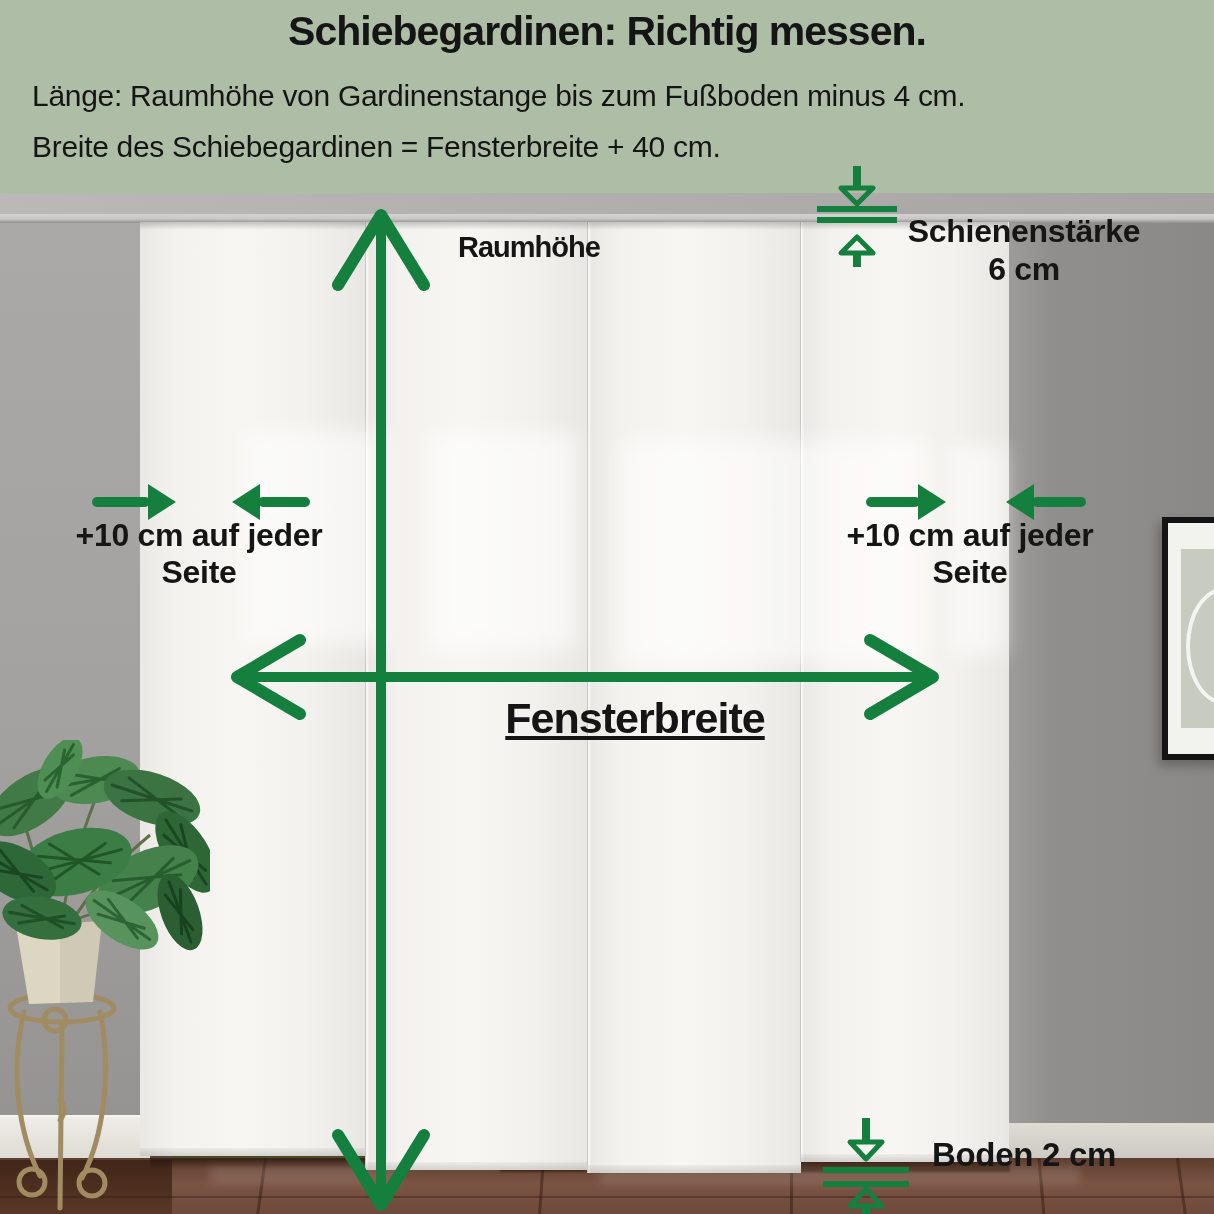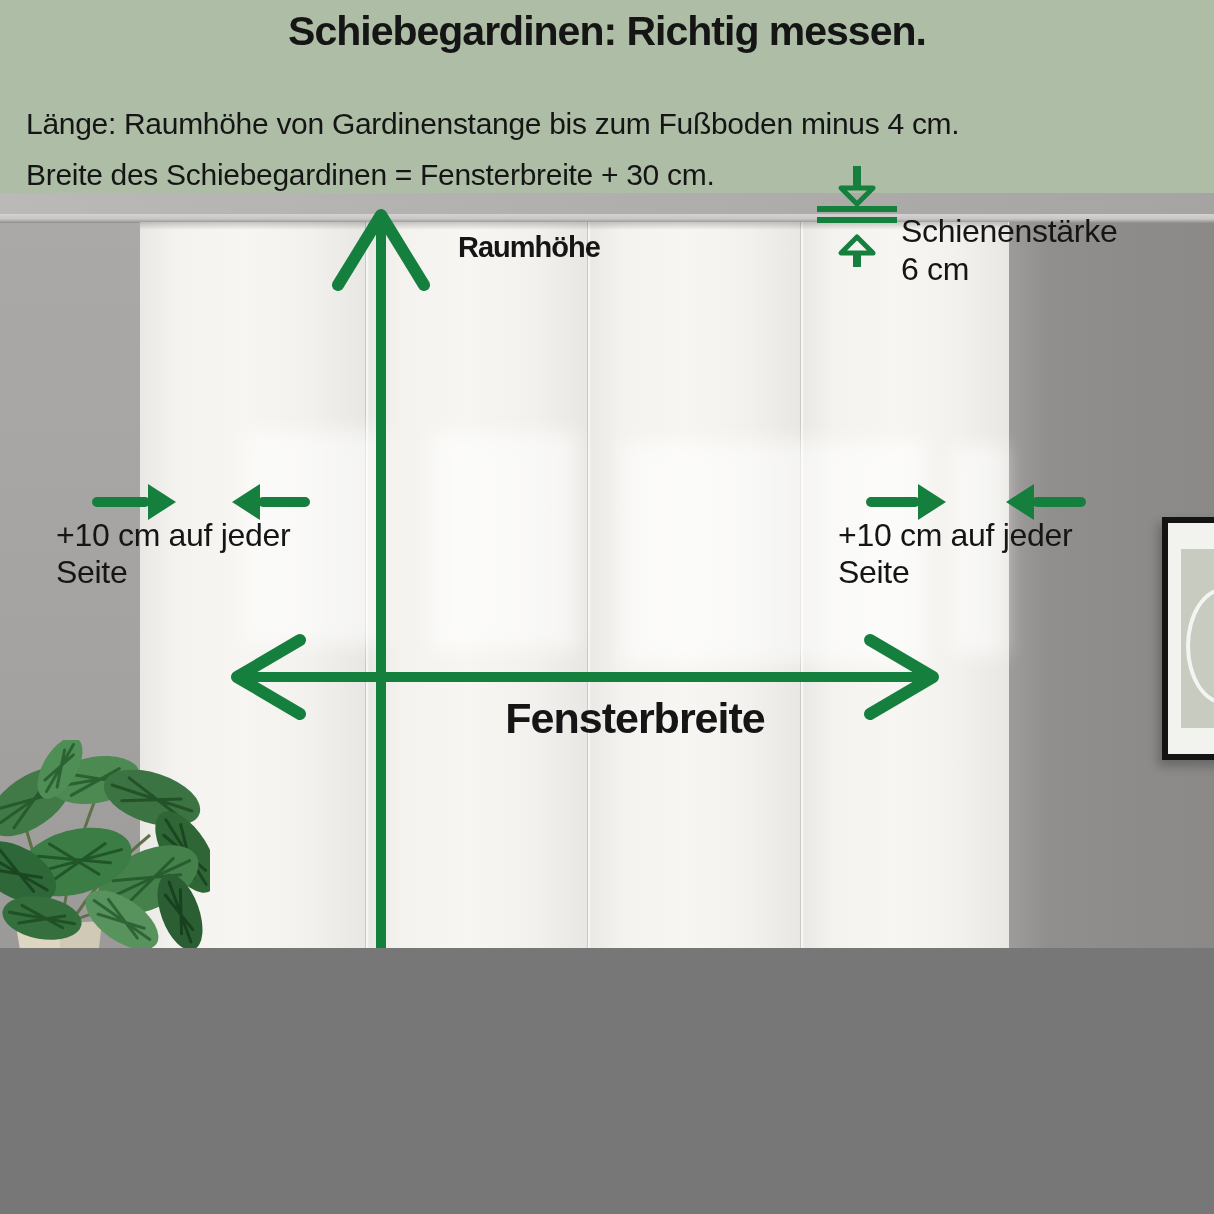--- a/index.html
+++ b/index.html
@@ -1,24 +1,24 @@
 <!DOCTYPE html>
 <html><head>
 <meta charset="utf-8">
 <style>
   html,body{margin:0;padding:0;background:#777;}
-  .scene{position:relative;width:1214px;height:948px;overflow:hidden;
-         font-family:"Liberation Sans",sans-serif;background:#3b82f6;color:#161616;}
+  .scene{position:relative;width:1214px;height:1214px;overflow:hidden;
+         font-family:"Liberation Sans",sans-serif;background:#bef264;color:#161616;}
   .abs{position:absolute;}
 
   
   .header{left:0;top:0;width:1214px;height:193px;background:#aebda5;z-index:40;}
   .title{left:0;top:8px;width:1214px;text-align:center;font-size:41px;font-weight:700;
          letter-spacing:-1px;color:#111;}
-  .instr{left:26px;font-size:30px;font-weight:400;color:#1d1d1d;letter-spacing:-0.3px;margin-top:28px;}
+  .instr{left:32px;font-size:30px;font-weight:400;color:#1d1d1d;letter-spacing:-0.3px;}
   .instr1{top:79px;} .instr2{top:130px;}
 
   
   .wall-upper{left:0;top:193px;width:1214px;height:21px;
               background:linear-gradient(90deg,#bab9b7,#aeadab 60%,#a5a4a2);z-index:5;}
   .rail{left:0;top:214px;width:1214px;height:9px;
         background:linear-gradient(180deg,#d4d3d1 0%,#c7c6c4 55%,#8f8e8c 100%);z-index:6;}
   .wall-left{left:0;top:223px;width:140px;height:892px;
              background:linear-gradient(180deg,#aaa9a7 0%,#a3a2a0 55%,#959492 100%);z-index:4;}
   .wall-right{left:1008px;top:223px;width:206px;height:900px;
@@ -57,23 +57,23 @@
   .frame-art{position:absolute;left:13px;top:26px;right:-6px;bottom:26px;background:#c7cbc0;overflow:hidden;}
   .frame-circle{position:absolute;right:-34px;top:38px;width:70px;height:110px;
                 border:4px solid rgba(255,255,255,.8);border-radius:50%;}
 
   
   .overlay{left:0;top:0;width:1214px;height:1214px;z-index:50;pointer-events:none;}
   .g-st{stroke:#157f3e;fill:none;stroke-linecap:round;stroke-linejoin:round;}
   .g-fill{fill:#157f3e;}
   .lbl{z-index:60;color:#151515;}
   .big{font-size:29px;font-weight:700;letter-spacing:-1px;}
-  .med{font-size:32px;font-weight:400;line-height:37px;text-align:left;letter-spacing:-0.3px;}
+  .med{font-size:32px;font-weight:700;line-height:37px;text-align:center;letter-spacing:-0.3px;}
   .room-height{left:458px;top:231px;}
-  .window-width{left:448px;top:694px;width:374px;text-align:center;font-size:43px;}
+  .window-width{left:448px;top:694px;width:374px;text-align:center;font-size:43px;text-decoration:underline;}
   .rail-lbl{left:901px;top:212px;width:246px;font-size:32px;line-height:38px;}
   .side-left{left:56px;top:517px;width:286px;}
   .side-right{left:838px;top:517px;width:264px;}
   .floor-lbl{left:903px;top:1129px;width:242px;font-size:33px;line-height:52px;}
   .nowrap{white-space:nowrap;}
   .plant{left:0;top:740px;z-index:20;}
 </style>
 </head>
 <body>
 
@@ -184,21 +184,21 @@
       <g transform="translate(60,28) rotate(-60)">
           <ellipse rx="34" ry="17" fill="#4f8f55"></ellipse>
           <path d="M-27 0 H27 M-18 -7 L18 5 M-18 7 L18 -5" stroke="rgba(20,70,28,.6)" stroke-width="3" fill="none"></path>
         </g>
     </g>
   </svg>
 
   <div class="abs header"></div>
   <div class="abs title lbl">Schiebegardinen: Richtig messen.</div>
   <div class="abs instr instr1 lbl">Länge: Raumhöhe von Gardinenstange bis zum Fußboden minus 4 cm.</div>
-  <div class="abs instr instr2 lbl">Breite des Schiebegardinen = Fensterbreite + 30 cm.</div>
+  <div class="abs instr instr2 lbl">Breite des Schiebegardinen = Fensterbreite + 40 cm.</div>
 
   <svg class="abs overlay" width="1214" height="1214" viewBox="0 0 1214 1214" aria-hidden="true">
 
     <g>
       <path class="g-st" stroke-width="10" d="M381 222 V1198"></path>
       <path class="g-st" stroke-width="12" d="M338 285 L381 215 L424 285"></path>
       <path class="g-st" stroke-width="12" d="M338 1135 L381 1205 L424 1135"></path>
     </g>
 
     <g>

